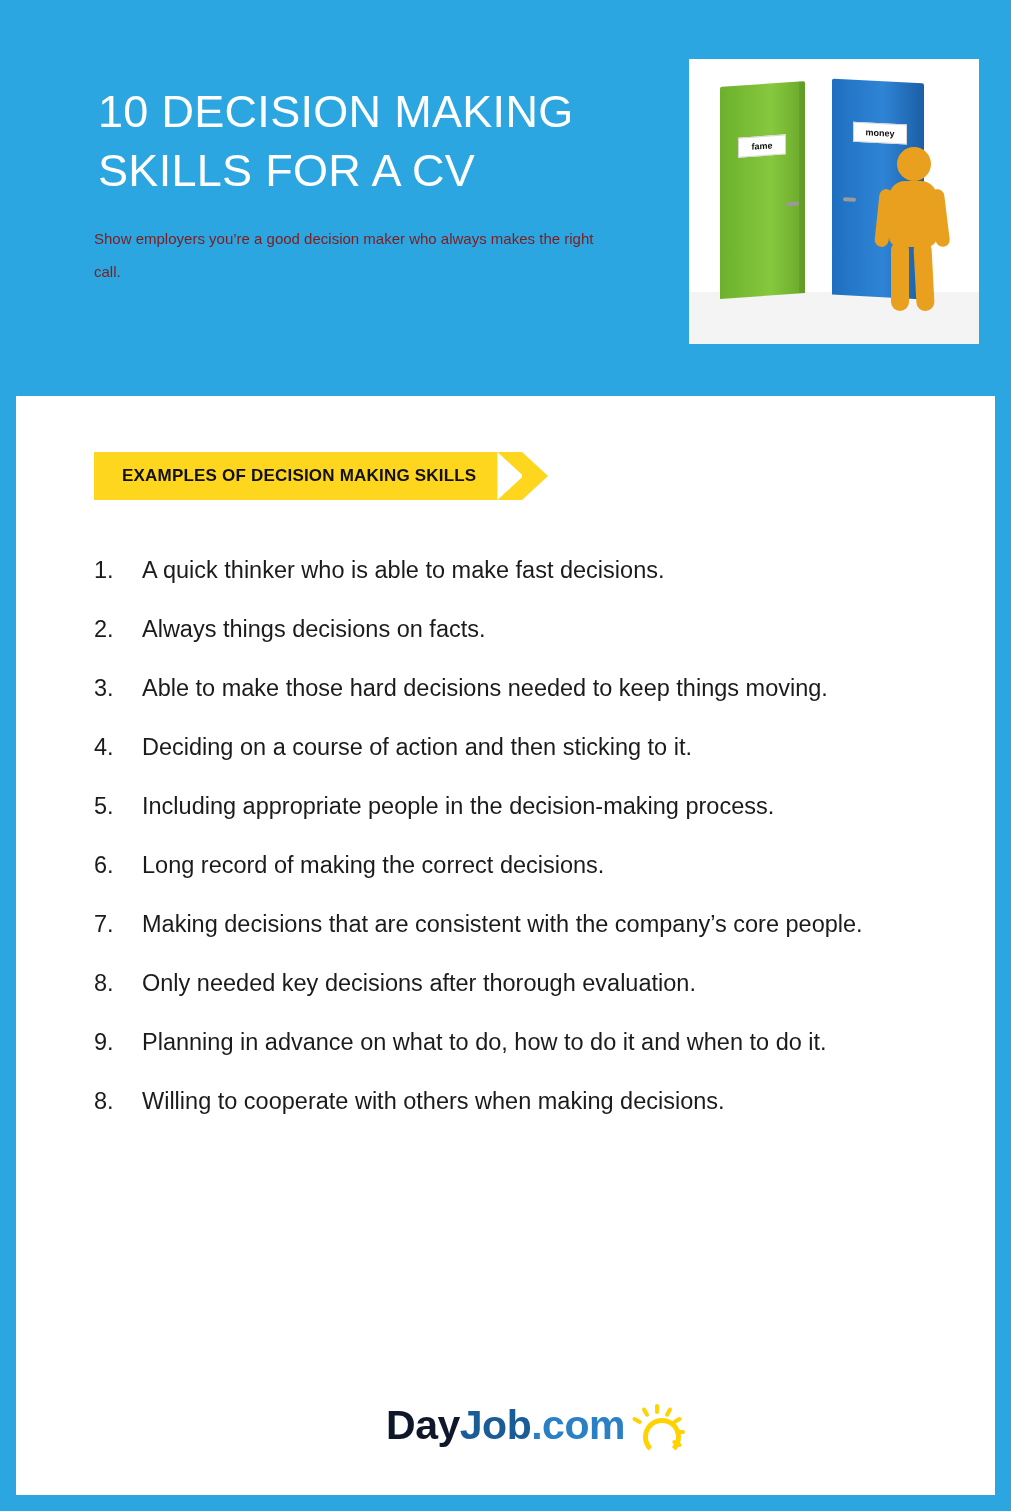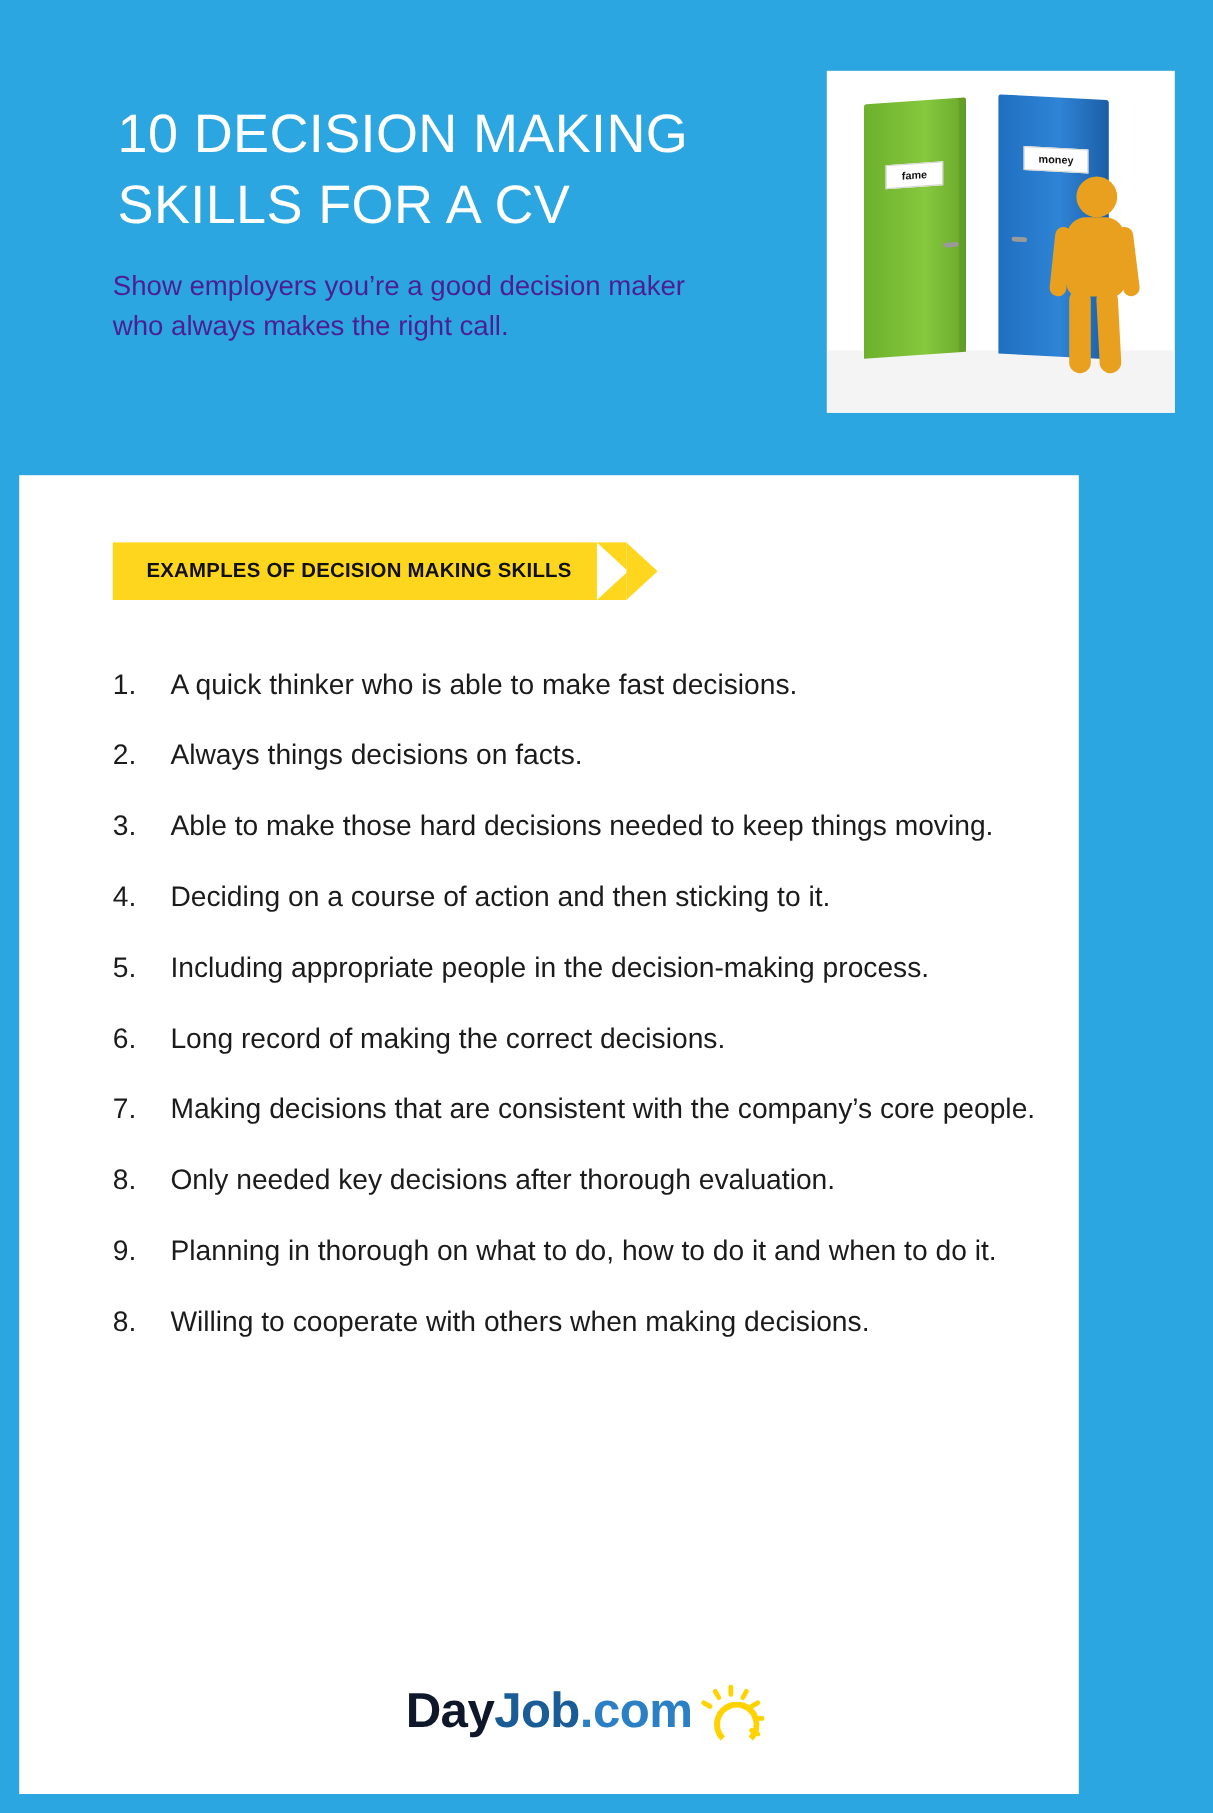--- a/index.html
+++ b/index.html
@@ -39,23 +39,23 @@
   .title {
     font-size: 45px;
     line-height: 59px;
     font-weight: 400;
     color: #ffffff;
     letter-spacing: 0.3px;
     margin: 4px;
   }
   .subtitle {
     margin: 22px 0 0 0;
-    font-size: 23px;
+    font-size: 15px;
     line-height: 33px;
-    color: #4c1d95;
+    color: #7f1d1d;
     font-weight: 400;
     max-width: 500px;
   }
   
   .header-image {
     position: absolute;
     left: 673px;
     top: 59px;
     width: 290px;
     height: 285px;
@@ -153,21 +153,21 @@
     background: #e8a01e;
     border-radius: 9px;
   }
   .fig-leg.l { left: 24px; top: 94px; }
   .fig-leg.r { left: 48px; top: 94px; transform: rotate(-3deg); }
   
   .panel {
     position: absolute;
     left: 16px;
     top: 396px;
-    width: 883px;
+    width: 979px;
     height: 1099px;
     background: #ffffff;
     box-sizing: border-box;
   }
   .ribbon {
     position: absolute;
     left: 78px;
     top: 56px;
     height: 48px;
     background: #ffd61e;
@@ -345,21 +345,21 @@
       <li class="skill">
         <span class="num">7.</span>
         <span class="txt">Making decisions that are consistent with the company’s core people.</span>
       </li>
       <li class="skill">
         <span class="num">8.</span>
         <span class="txt">Only needed key decisions after thorough evaluation.</span>
       </li>
       <li class="skill">
         <span class="num">9.</span>
-        <span class="txt">Planning in thorough on what to do, how to do it and when to do it.</span>
+        <span class="txt">Planning in advance on what to do, how to do it and when to do it.</span>
       </li>
       <li class="skill">
         <span class="num">8.</span>
         <span class="txt">Willing to cooperate with others when making decisions.</span>
       </li>
     </ol>
 
     <div class="footer">
       <div class="logo">
         <span class="day">Day</span><span class="job">Job</span><span class="dot">.</span><span class="com">com</span>

